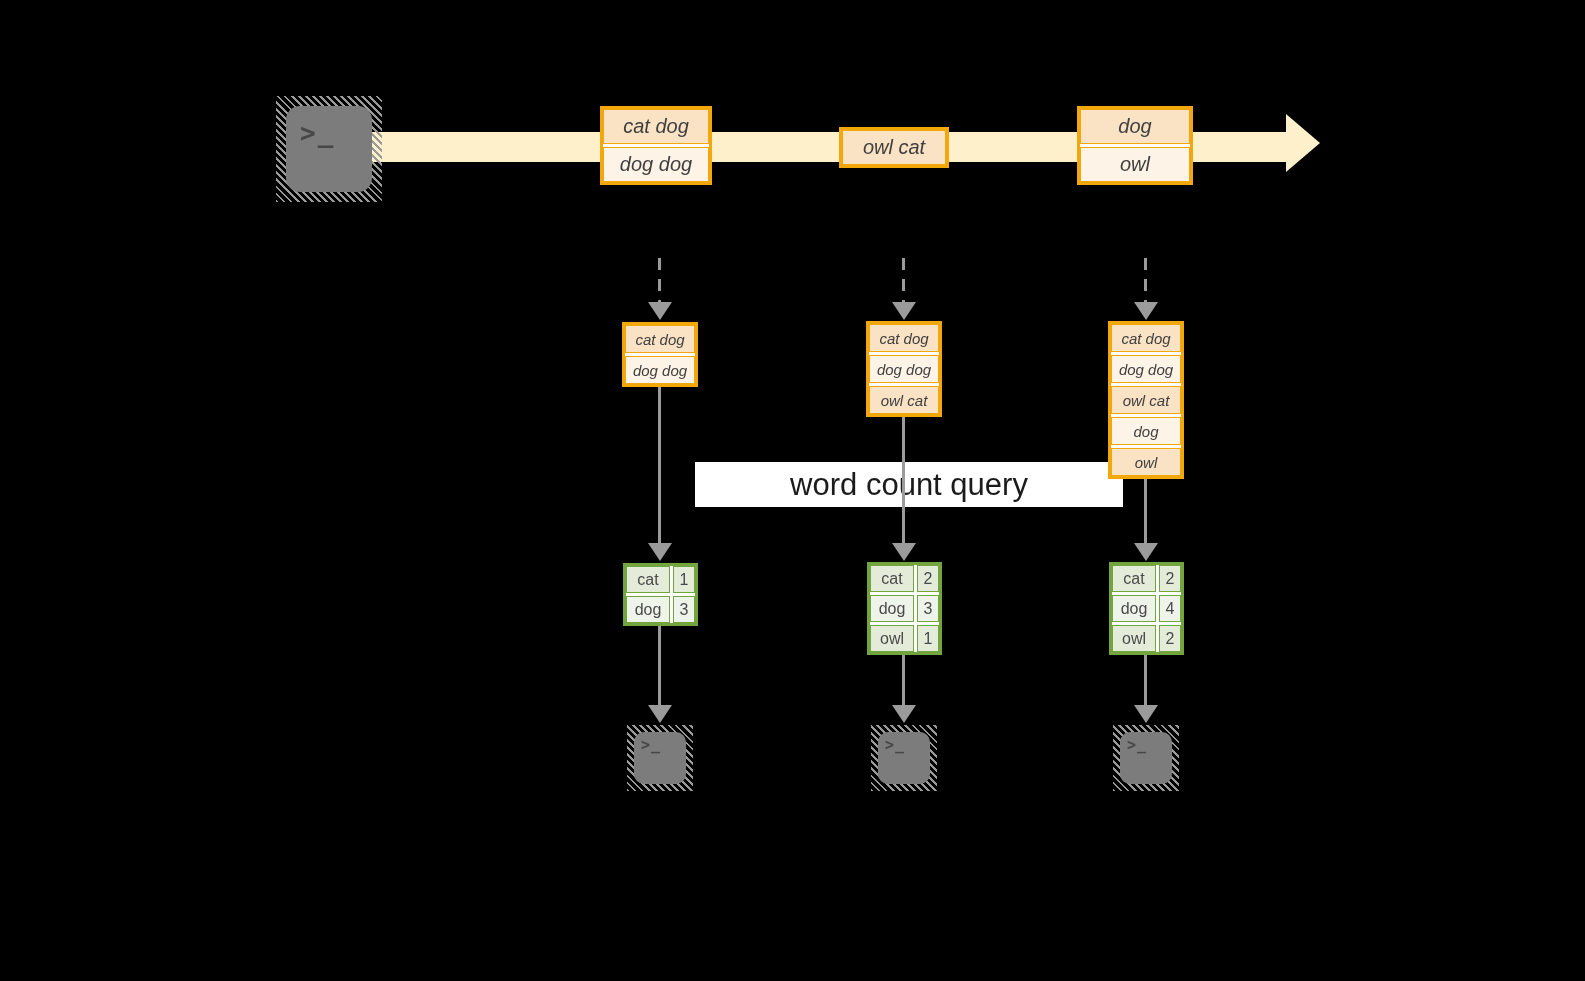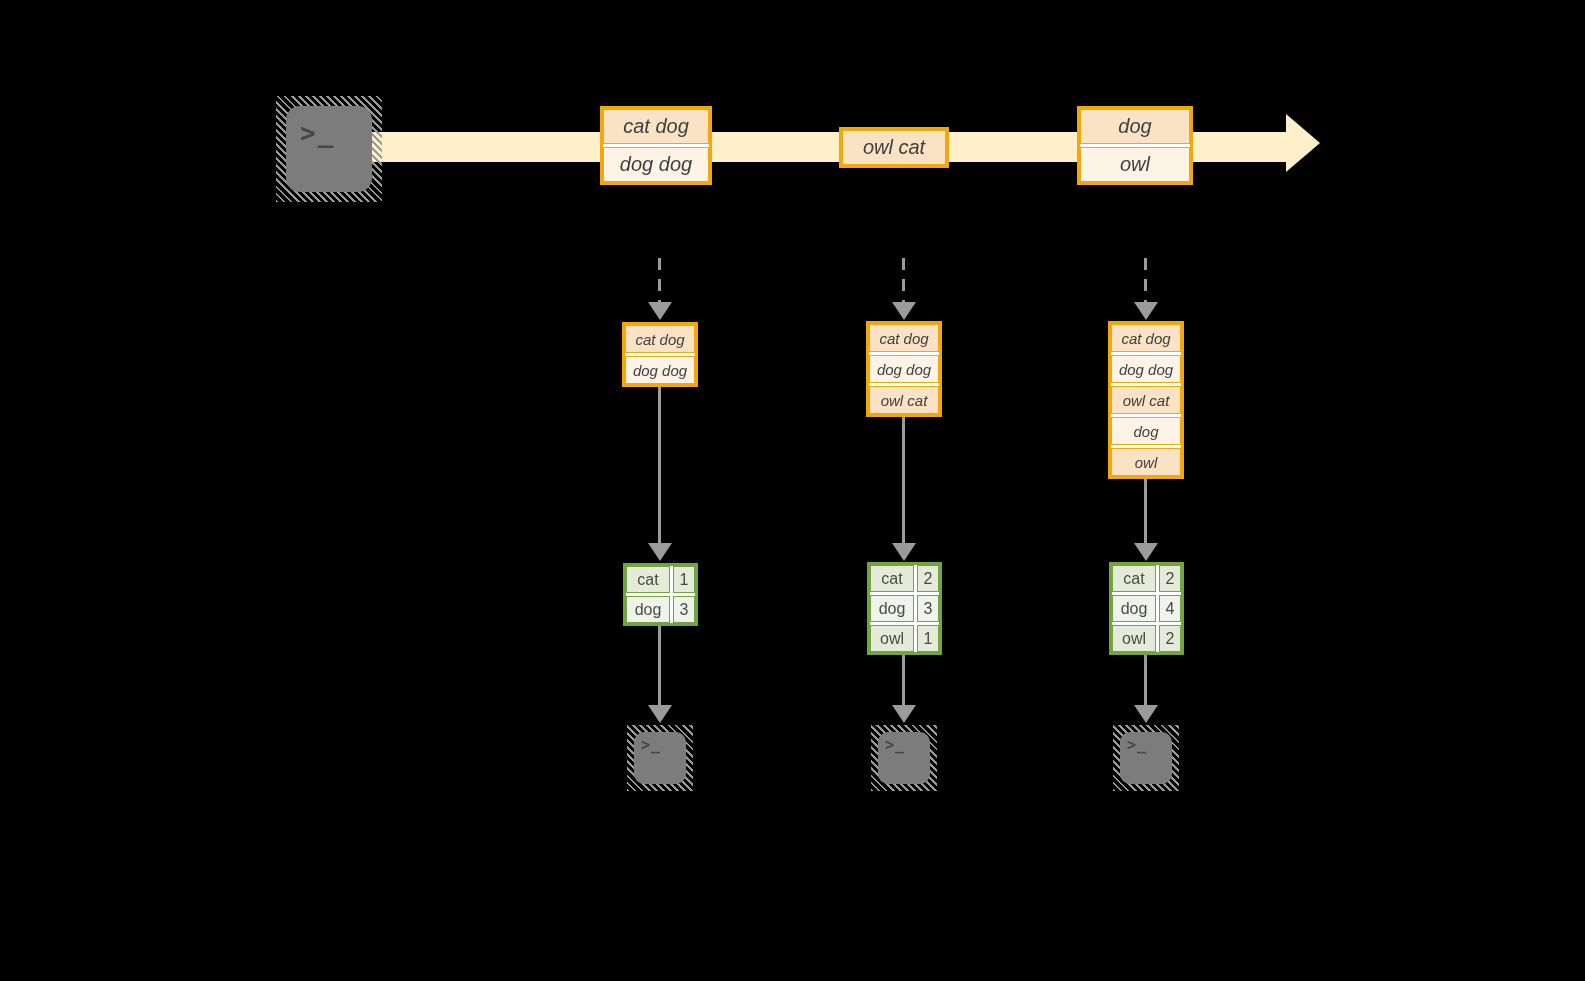--- a/index.html
+++ b/index.html
@@ -131,20 +131,21 @@
     <div class="row">owl cat</div>
   </div>
   <div class="obox buf" style="left:1108px;top:321px;width:76px;">
     <div class="row">cat dog</div>
     <div class="row">dog dog</div>
     <div class="row">owl cat</div>
     <div class="row">dog</div>
     <div class="row">owl</div>
   </div>
 
+  <div class="qlabel" style="left:695px;top:462px;width:428px;height:45px;">word count query</div>
 
   <div class="vline" style="left:658px;top:387px;height:156px;"></div>
   <div class="ahead" style="left:648px;top:543px;"></div>
   <div class="vline" style="left:902px;top:417px;height:126px;"></div>
   <div class="ahead" style="left:892px;top:543px;"></div>
   <div class="vline" style="left:1144px;top:479px;height:64px;"></div>
   <div class="ahead" style="left:1134px;top:543px;"></div>
 
   <div class="gtable" style="left:623px;top:563px;">
     <div class="cell ra">cat</div>

